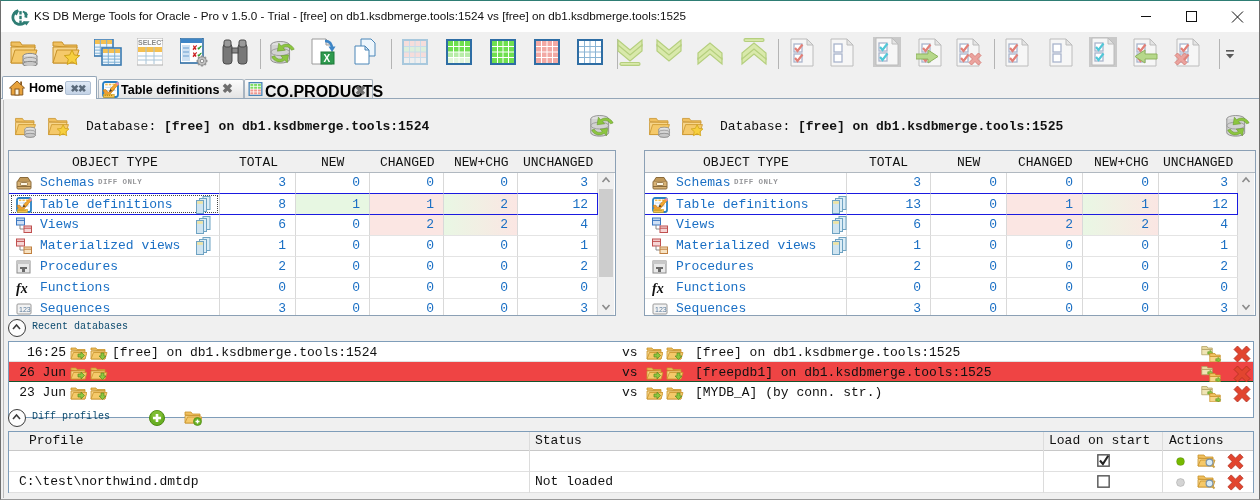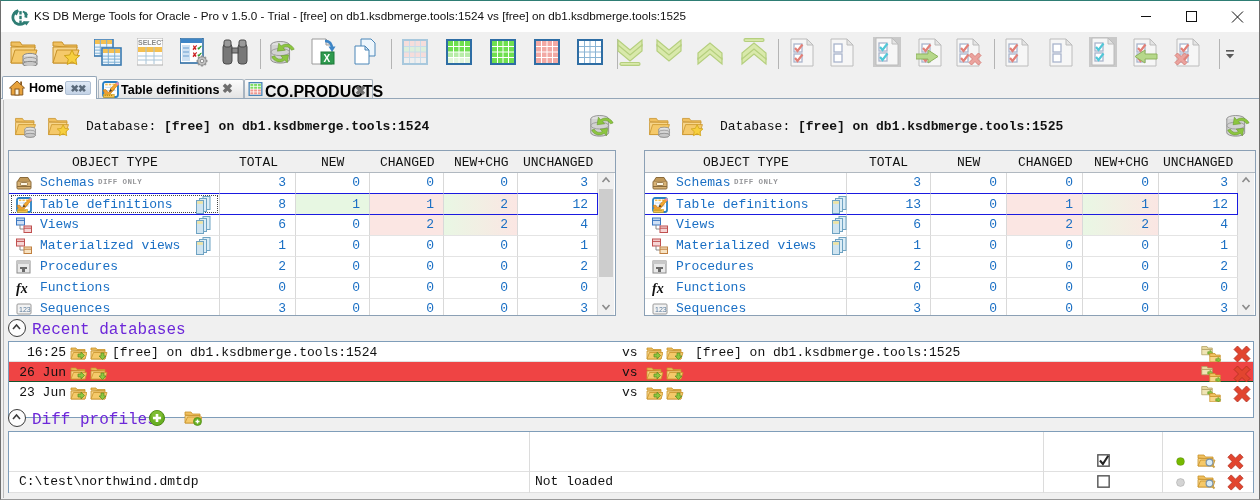--- a/index.html
+++ b/index.html
@@ -18,21 +18,21 @@
 .dbtext{position:absolute;top:118px;font-size:13px;color:#111;white-space:pre}
 .otable{position:absolute;top:149px;height:166px;background:#fff;border:1px solid #8ba0b5;overflow:hidden}
 .ohead{position:absolute;left:0;top:0;height:22px;background:#f0f0f0;border-bottom:1px solid #b0b8c0;color:#111}
 .ohead span{position:absolute;top:4px;white-space:pre}
 .cell{position:absolute;height:21px;line-height:20px;border-bottom:1px solid #e4e4e4;border-right:1px solid #d9d9d9;color:#1a6fc4;white-space:pre}
 .num{text-align:right;padding-right:9px}
 .cgreen{background:#e7f7e2}
 .cpink{background:#fbe6e3}
 .cgrad{background:linear-gradient(90deg,#e9f7e4,#fbe6e3)}
 .seccirc{position:absolute;width:18px;height:18px;border:1.5px solid #3c3c3c;border-radius:50%;background:#fdfdfd}
-.sectext{position:absolute;color:#6d28d9;font-size:16px;white-space:pre}
+.sectext{position:absolute;color:#0c4a6e;font-size:10px;white-space:pre}
 .btable{position:absolute;left:7px;width:1246px;background:#fff;border:1px solid #7f9db9}
 .blue{color:#1a6fc4}
 svg{position:absolute}
 </style></head>
 <body>
 <div id="titlebar"></div>
 <div id="title-text">KS DB Merge Tools for Oracle - Pro v 1.5.0 - Trial - [free] on db1.ksdbmerge.tools:1524 vs [free] on db1.ksdbmerge.tools:1525</div>
 <svg style="left:10px;top:7px" width="19" height="19" viewBox="0 0 19 19">
 <g fill="none" stroke="#2e7d74" stroke-width="2.8">
 <path d="M7.2 2.6 A7 7 0 1 0 14 4.6" stroke-dasharray="26 7"></path>
@@ -783,20 +783,21 @@
         <path d="M1 13 L1 5 L15 5 L15 13 Z" fill="#f7d58a" stroke="#c8922a" stroke-width=".8"></path>
         <path d="M1 13 L3.5 6.5 L17 6.5 L15 13 Z" fill="#f5c96a" stroke="#c8922a" stroke-width=".8"></path>
         <path d="M10 8 L13 8 L13 6 L16.5 9.5 L13 13 L13 11 L10 11 Z" fill="#8cc63f" stroke="#5a8a20" stroke-width=".7" transform="translate(-2,0)"></path>
       </svg>
       <svg style="left:657px;top:4px" width="18" height="15" viewBox="0 0 18 15">
         <path d="M1 4 L1 2 L6 2 L7 3.5 L15 3.5 L15 5 Z" fill="#f0c060" stroke="#c8922a" stroke-width=".8"></path>
         <path d="M1 13 L1 5 L15 5 L15 13 Z" fill="#f7d58a" stroke="#c8922a" stroke-width=".8"></path>
         <path d="M1 13 L3.5 6.5 L17 6.5 L15 13 Z" fill="#f5c96a" stroke="#c8922a" stroke-width=".8"></path>
         <path d="M12 6 L12 9 L14 9 L10.5 12.5 L7 9 L9 9 L9 6 Z" fill="#8cc63f" stroke="#5a8a20" stroke-width=".7" transform="translate(2,1)"></path>
       </svg>
+      <span style="position:absolute;left:686px;top:3px;color:#111">[freepdb1] on db1.ksdbmerge.tools:1525</span>
       <svg style="left:1192px;top:3px" width="24" height="17" viewBox="0 0 24 17">
         <g transform="scale(.75)">
           <path d="M1 6 L1 2 L8 2 L9 4 L15 4 L15 6 Z" fill="#e8d8a0" stroke="#b0a060"></path>
           <path d="M1 13 L1 6 L15 6 L15 13 Z" fill="#f0e4b4" stroke="#b0a060"></path>
           <path d="M9 9 L12 9 L12 7 L15.5 10.5 L12 14 L12 12 L9 12 Z" fill="#8cc63f" stroke="#5a8a20" stroke-width=".7"></path>
         </g>
         <g transform="translate(8,7) scale(.75)">
           <path d="M1 6 L1 2 L8 2 L9 4 L15 4 L15 6 Z" fill="#f0c060" stroke="#c8922a"></path>
           <path d="M1 13 L1 6 L15 6 L15 13 Z" fill="#f7d58a" stroke="#c8922a"></path>
           <path d="M9 9 L12 9 L12 7 L15.5 10.5 L12 14 L12 12 L9 12 Z" fill="#8cc63f" stroke="#5a8a20" stroke-width=".7"></path>
@@ -826,20 +827,21 @@
         <path d="M1 13 L1 5 L15 5 L15 13 Z" fill="#f7d58a" stroke="#c8922a" stroke-width=".8"></path>
         <path d="M1 13 L3.5 6.5 L17 6.5 L15 13 Z" fill="#f5c96a" stroke="#c8922a" stroke-width=".8"></path>
         <path d="M10 8 L13 8 L13 6 L16.5 9.5 L13 13 L13 11 L10 11 Z" fill="#8cc63f" stroke="#5a8a20" stroke-width=".7" transform="translate(-2,0)"></path>
       </svg>
       <svg style="left:657px;top:4px" width="18" height="15" viewBox="0 0 18 15">
         <path d="M1 4 L1 2 L6 2 L7 3.5 L15 3.5 L15 5 Z" fill="#f0c060" stroke="#c8922a" stroke-width=".8"></path>
         <path d="M1 13 L1 5 L15 5 L15 13 Z" fill="#f7d58a" stroke="#c8922a" stroke-width=".8"></path>
         <path d="M1 13 L3.5 6.5 L17 6.5 L15 13 Z" fill="#f5c96a" stroke="#c8922a" stroke-width=".8"></path>
         <path d="M12 6 L12 9 L14 9 L10.5 12.5 L7 9 L9 9 L9 6 Z" fill="#8cc63f" stroke="#5a8a20" stroke-width=".7" transform="translate(2,1)"></path>
       </svg>
+      <span style="position:absolute;left:686px;top:3px;color:#111">[MYDB_A] (by conn. str.)</span>
       <svg style="left:1192px;top:3px" width="24" height="17" viewBox="0 0 24 17">
         <g transform="scale(.75)">
           <path d="M1 6 L1 2 L8 2 L9 4 L15 4 L15 6 Z" fill="#e8d8a0" stroke="#b0a060"></path>
           <path d="M1 13 L1 6 L15 6 L15 13 Z" fill="#f0e4b4" stroke="#b0a060"></path>
           <path d="M9 9 L12 9 L12 7 L15.5 10.5 L12 14 L12 12 L9 12 Z" fill="#8cc63f" stroke="#5a8a20" stroke-width=".7"></path>
         </g>
         <g transform="translate(8,7) scale(.75)">
           <path d="M1 6 L1 2 L8 2 L9 4 L15 4 L15 6 Z" fill="#f0c060" stroke="#c8922a"></path>
           <path d="M1 13 L1 6 L15 6 L15 13 Z" fill="#f7d58a" stroke="#c8922a"></path>
           <path d="M9 9 L12 9 L12 7 L15.5 10.5 L12 14 L12 12 L9 12 Z" fill="#8cc63f" stroke="#5a8a20" stroke-width=".7"></path>
@@ -862,20 +864,26 @@
     <path d="M8 4 L8 12 M4 8 L12 8" stroke="#fff" stroke-width="2.6"></path>
   </svg>
 <svg style="left:183px;top:409px" width="18" height="16" viewBox="0 0 18 16">
     <path d="M1 5 L1 2 L7 2 L8.5 4 L16 4 L16 6 Z" fill="#f0c060" stroke="#c8922a" stroke-width=".8"></path>
     <path d="M1 13 L1 5.5 L16 5.5 L16 13 Z" fill="#f7d58a" stroke="#c8922a" stroke-width=".8"></path>
     <path d="M1 13 L3.5 7 L18 7 L16 13 Z" fill="#f5c96a" stroke="#c8922a" stroke-width=".8"></path>
     <circle cx="13.5" cy="11.5" r="4" fill="#6ab023" stroke="#4e8a14" stroke-width=".7"></circle>
     <path d="M13.5 9.5 L13.5 13.5 M11.5 11.5 L15.5 11.5" stroke="#fff" stroke-width="1.4"></path>
   </svg>
 <div class="btable" style="top:430px;height:62px">
+<div style="position:absolute;left:0;top:0;width:1244px;height:19px;background:#f0f0f0;border-bottom:1px solid #c8c8c8">
+      <span style="position:absolute;left:20px;top:1px;color:#111">Profile</span>
+      <span style="position:absolute;left:526px;top:1px;color:#111">Status</span>
+      <span style="position:absolute;left:1040px;top:1px;color:#111">Load on start</span>
+      <span style="position:absolute;left:1160px;top:1px;color:#111">Actions</span>
+    </div>
 <div style="position:absolute;left:0;top:19px;width:1244px;height:21px;border-bottom:1px solid #e0e0e0;background:#fff">
       <svg style="left:1088px;top:3px" width="13" height="13" viewBox="0 0 11 11">
         <rect x="0.7" y="0.7" width="9.6" height="9.6" fill="#fff" stroke="#555" stroke-width="1.2"></rect>
         <path d="M2.5 5.5 L5 8.5 L9.5 1.5" fill="none" stroke="#222" stroke-width="1.8"></path>
       </svg>
       <svg style="left:1167px;top:6px" width="9" height="9" viewBox="0 0 9 9">
         <circle cx="4.5" cy="4.5" r="4" fill="#76b900" stroke="#00000022"></circle>
       </svg>
       <svg style="left:1188px;top:2px" width="19" height="16" viewBox="0 0 19 16">
         <path d="M1 5 L1 2 L7 2 L8.5 4 L16 4 L16 6 Z" fill="#f0c060" stroke="#c8922a" stroke-width=".8"></path>

